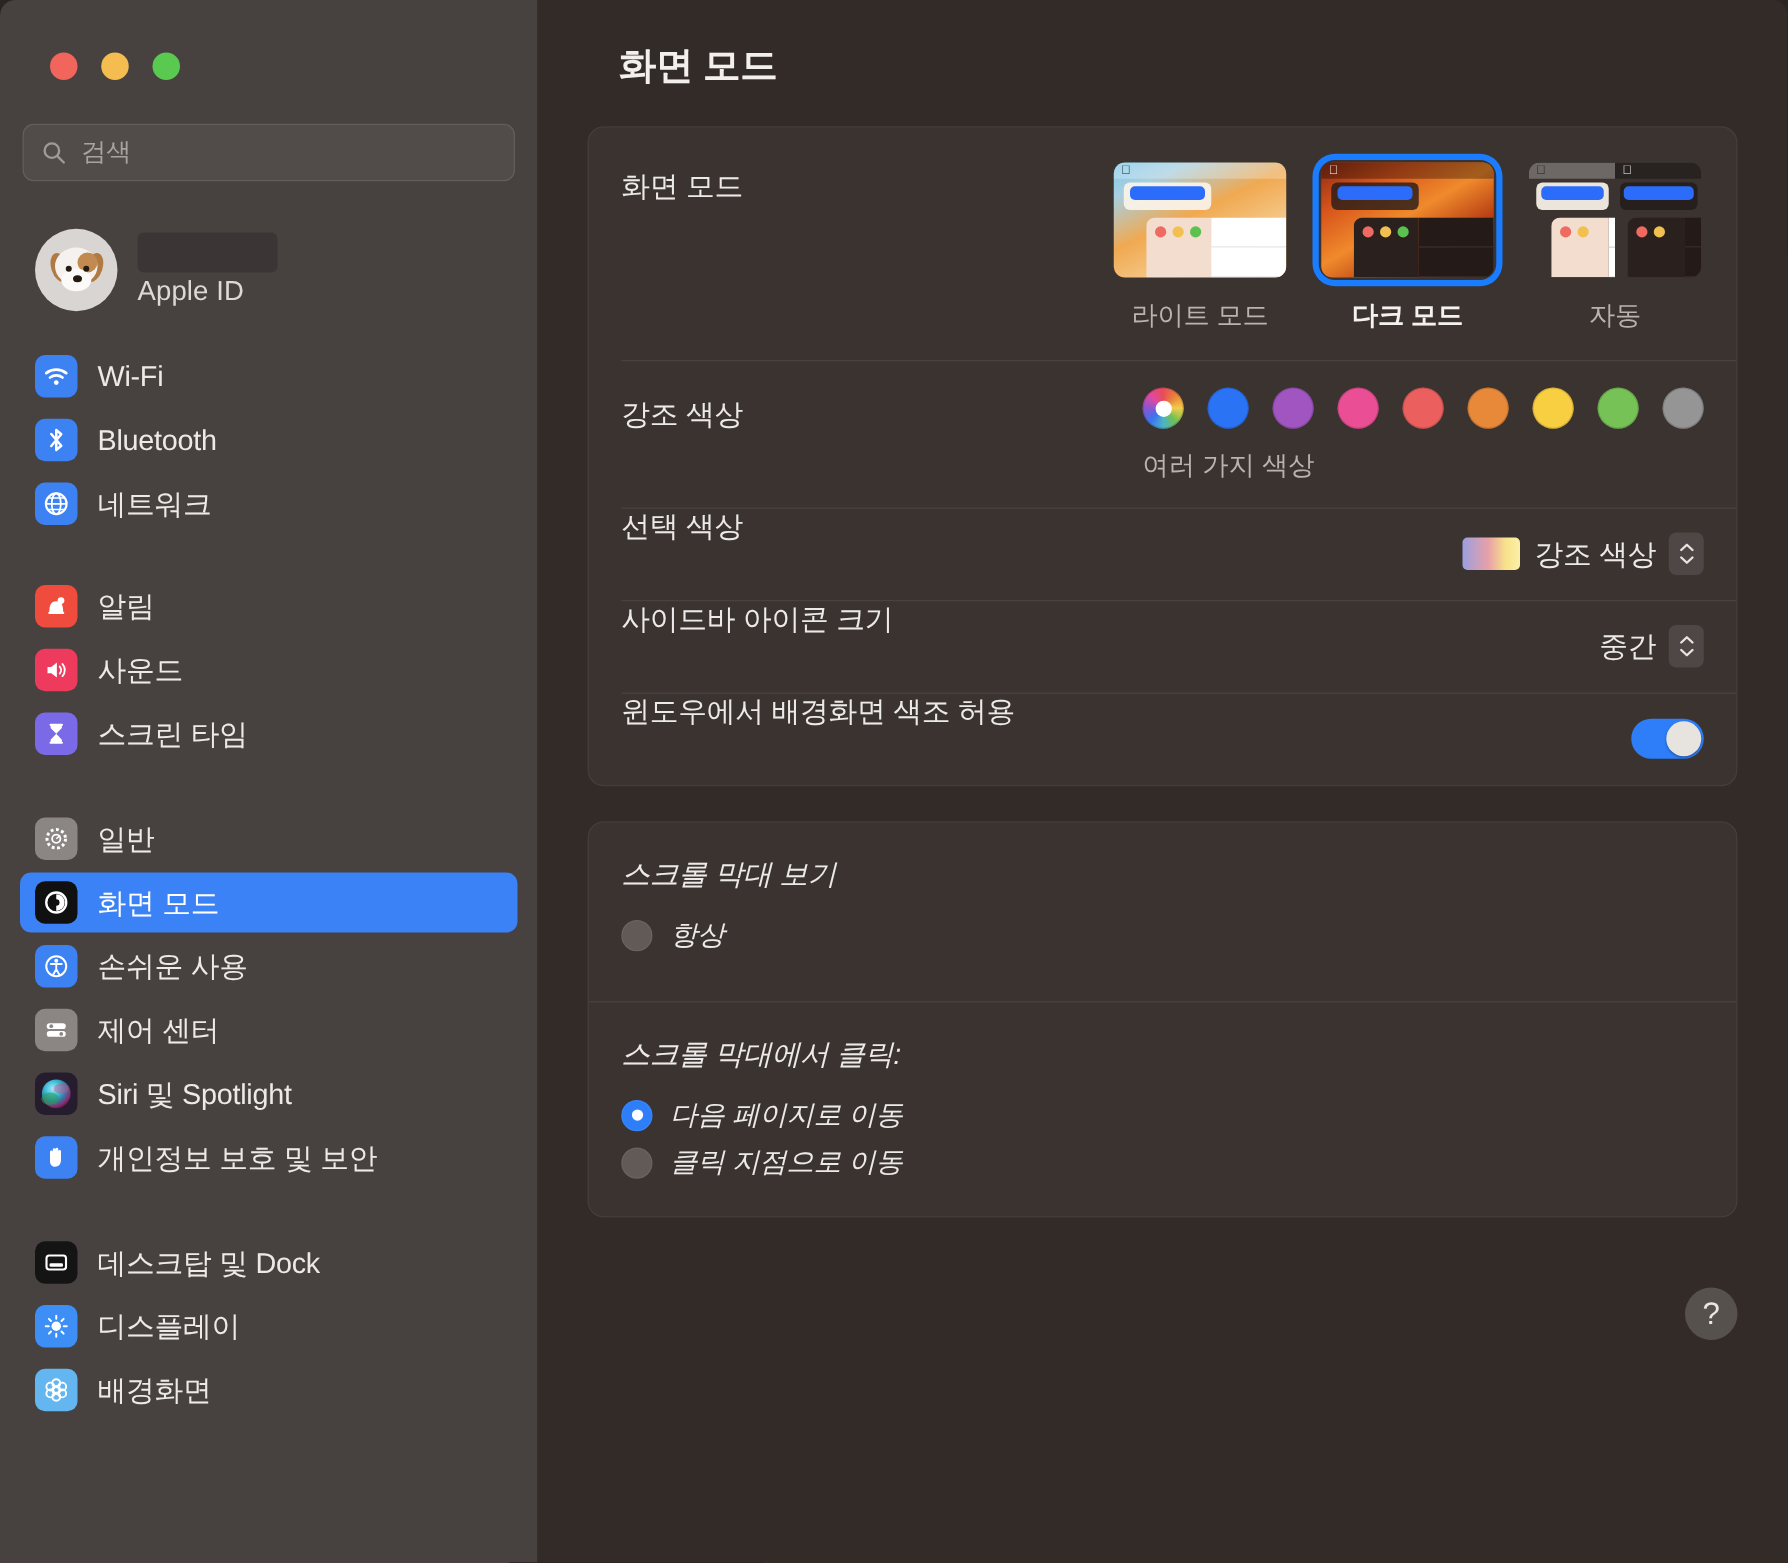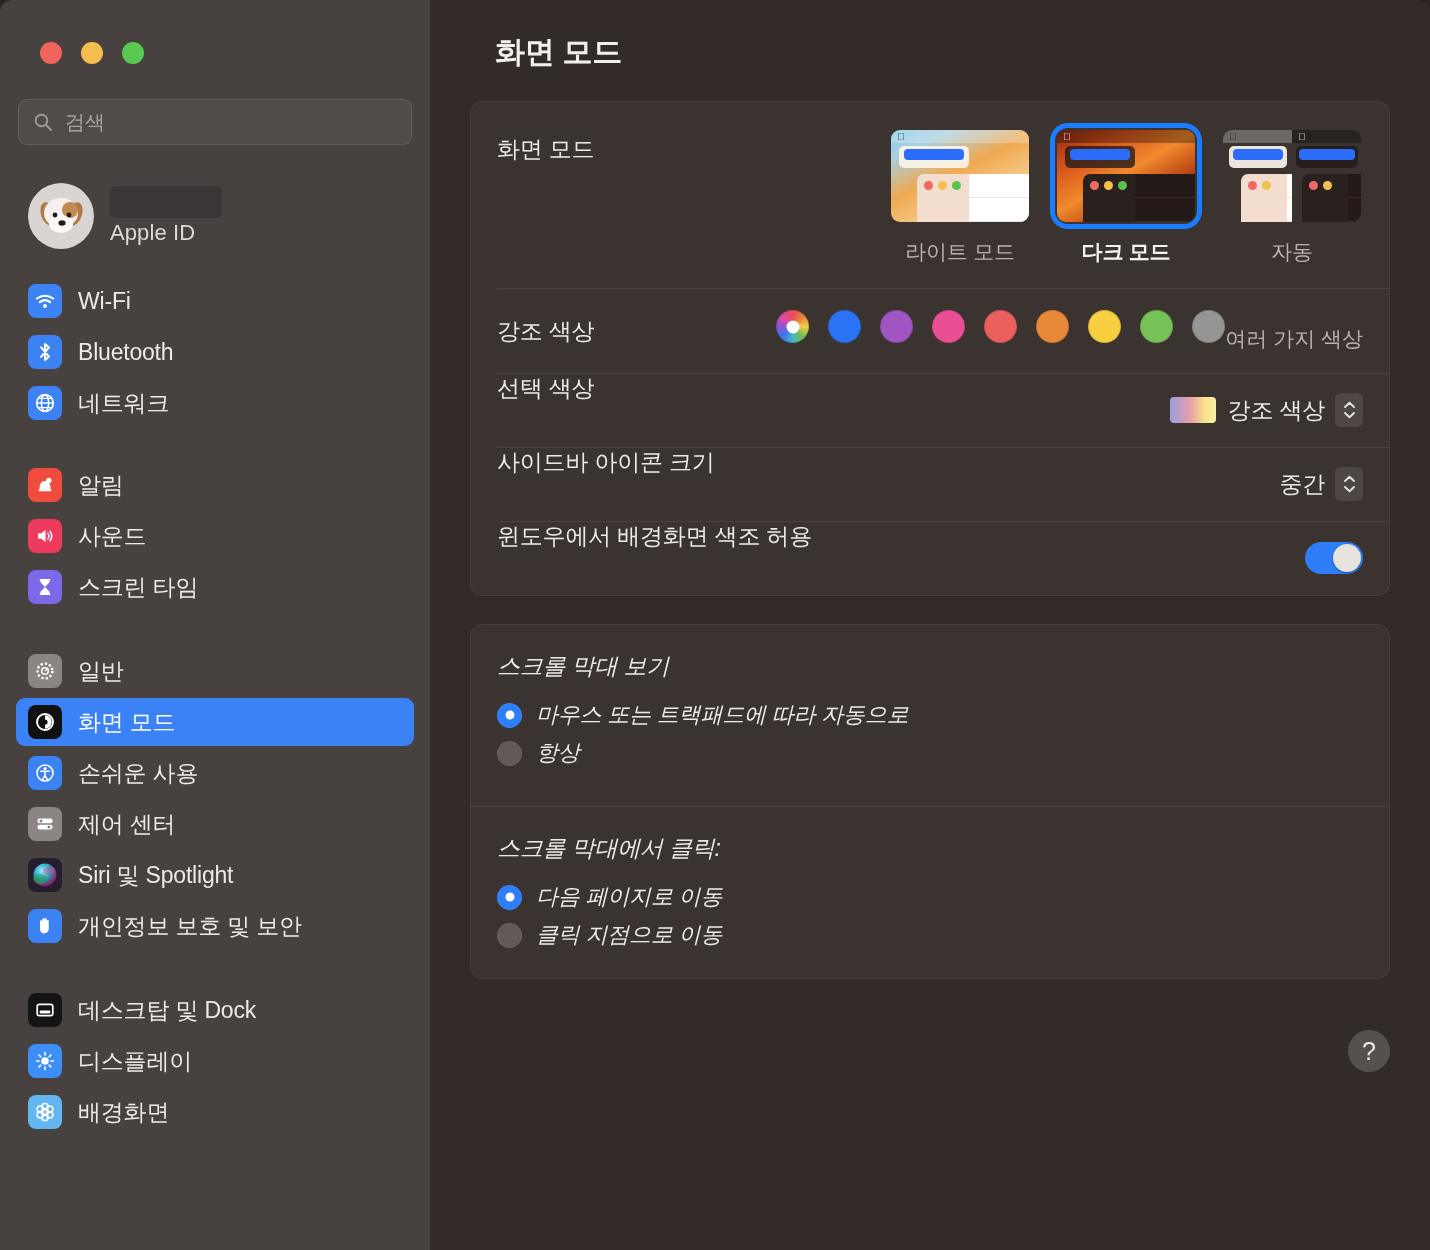--- a/index.html
+++ b/index.html
@@ -211,21 +211,21 @@
   .mw-g2 { background: #5cc24f; }
   .mini-main { flex: 1; display: flex; flex-direction: column; }
   .mini-main.lightm > div { background: #fff; border-bottom: 1px solid #e6e6e6; flex: 1; }
   .mini-main.darkm > div  { background: #241b18; border-bottom: 1px solid #3a2d28; flex: 1; }
   .mode-label { margin-top: 14px; font-size: 21px; color: #b9b2ae; letter-spacing: -0.2px; }
   .mode-label.sel { color: #f4f1ef; font-weight: bold; }
 
   
   .accent-row { align-items: flex-start; padding-top: 22px; padding-bottom: 20px; min-height: 0; }
   .accent-row .row-label { padding-top: 6px; }
-  .accent-block { margin-left: auto; display: flex; flex-direction: row; align-items: flex-start; }
+  .accent-block { margin-left: auto; display: flex; flex-direction: column; align-items: flex-start; }
   .swatches { display: flex; gap: 19px; }
   .swatch {
     width: 33px; height: 33px; border-radius: 50%;
     position: relative; cursor: default;
     box-shadow: inset 0 0 0 1px rgba(0,0,0,0.14);
   }
   .swatch.multi {
     background: conic-gradient(#e84b5b,#e8823a,#f2cc4b,#72c050,#49b3c8,#3b74ef,#8a55d2,#e04a9e,#e84b5b);
   }
   .swatch.multi::after {
@@ -683,24 +683,20 @@
             </span>
         </div>
       </div>
     </div>
 
     <div class="card">
       <div class="section">
         <div class="section-title">스크롤 막대 보기</div>
 
         <div class="radio-row">
-          <span class="radio on"></span>
-          <span class="radio-label">마우스 또는 트랙패드에 따라 자동으로</span>
-        </div>
-        <div class="radio-row">
           <span class="radio"></span>
           <span class="radio-label">항상</span>
         </div>
       </div>
 
       <div class="sep"></div>
 
       <div class="section">
         <div class="section-title">스크롤 막대에서 클릭:</div>
         <div class="radio-row">

